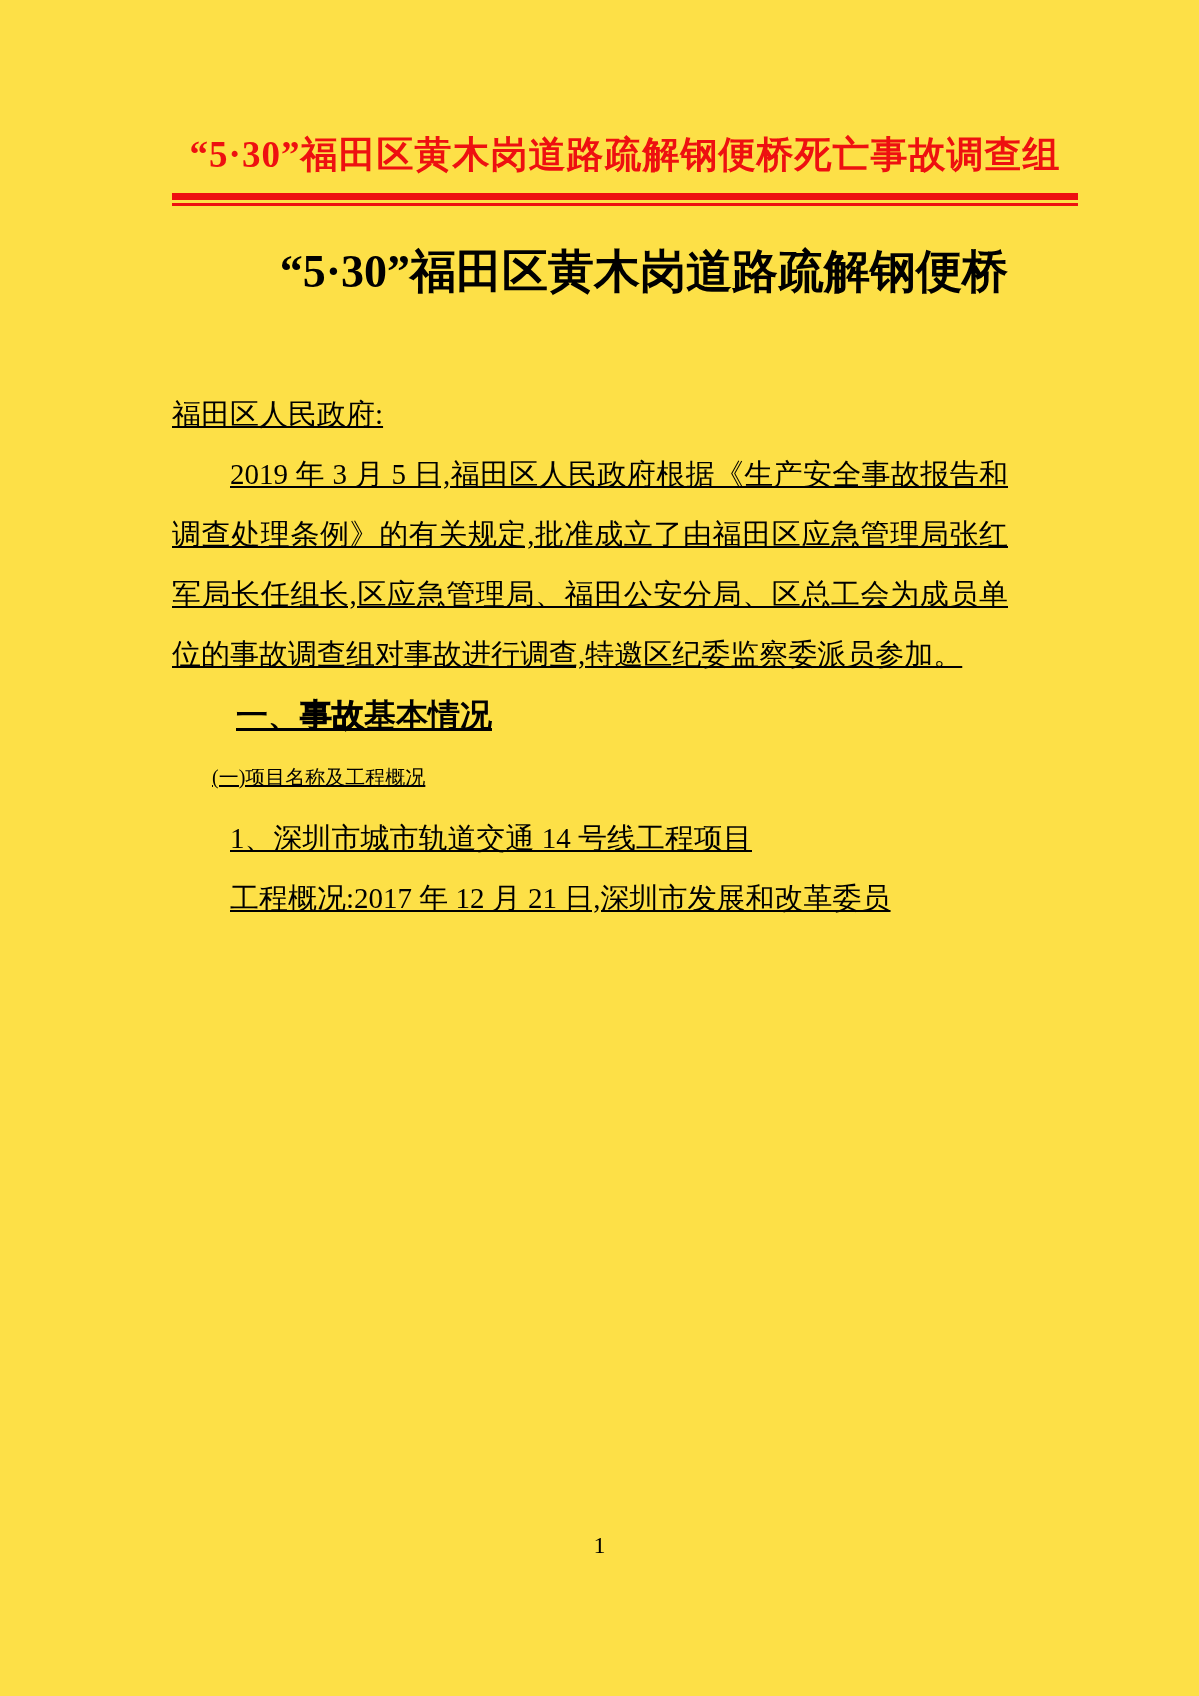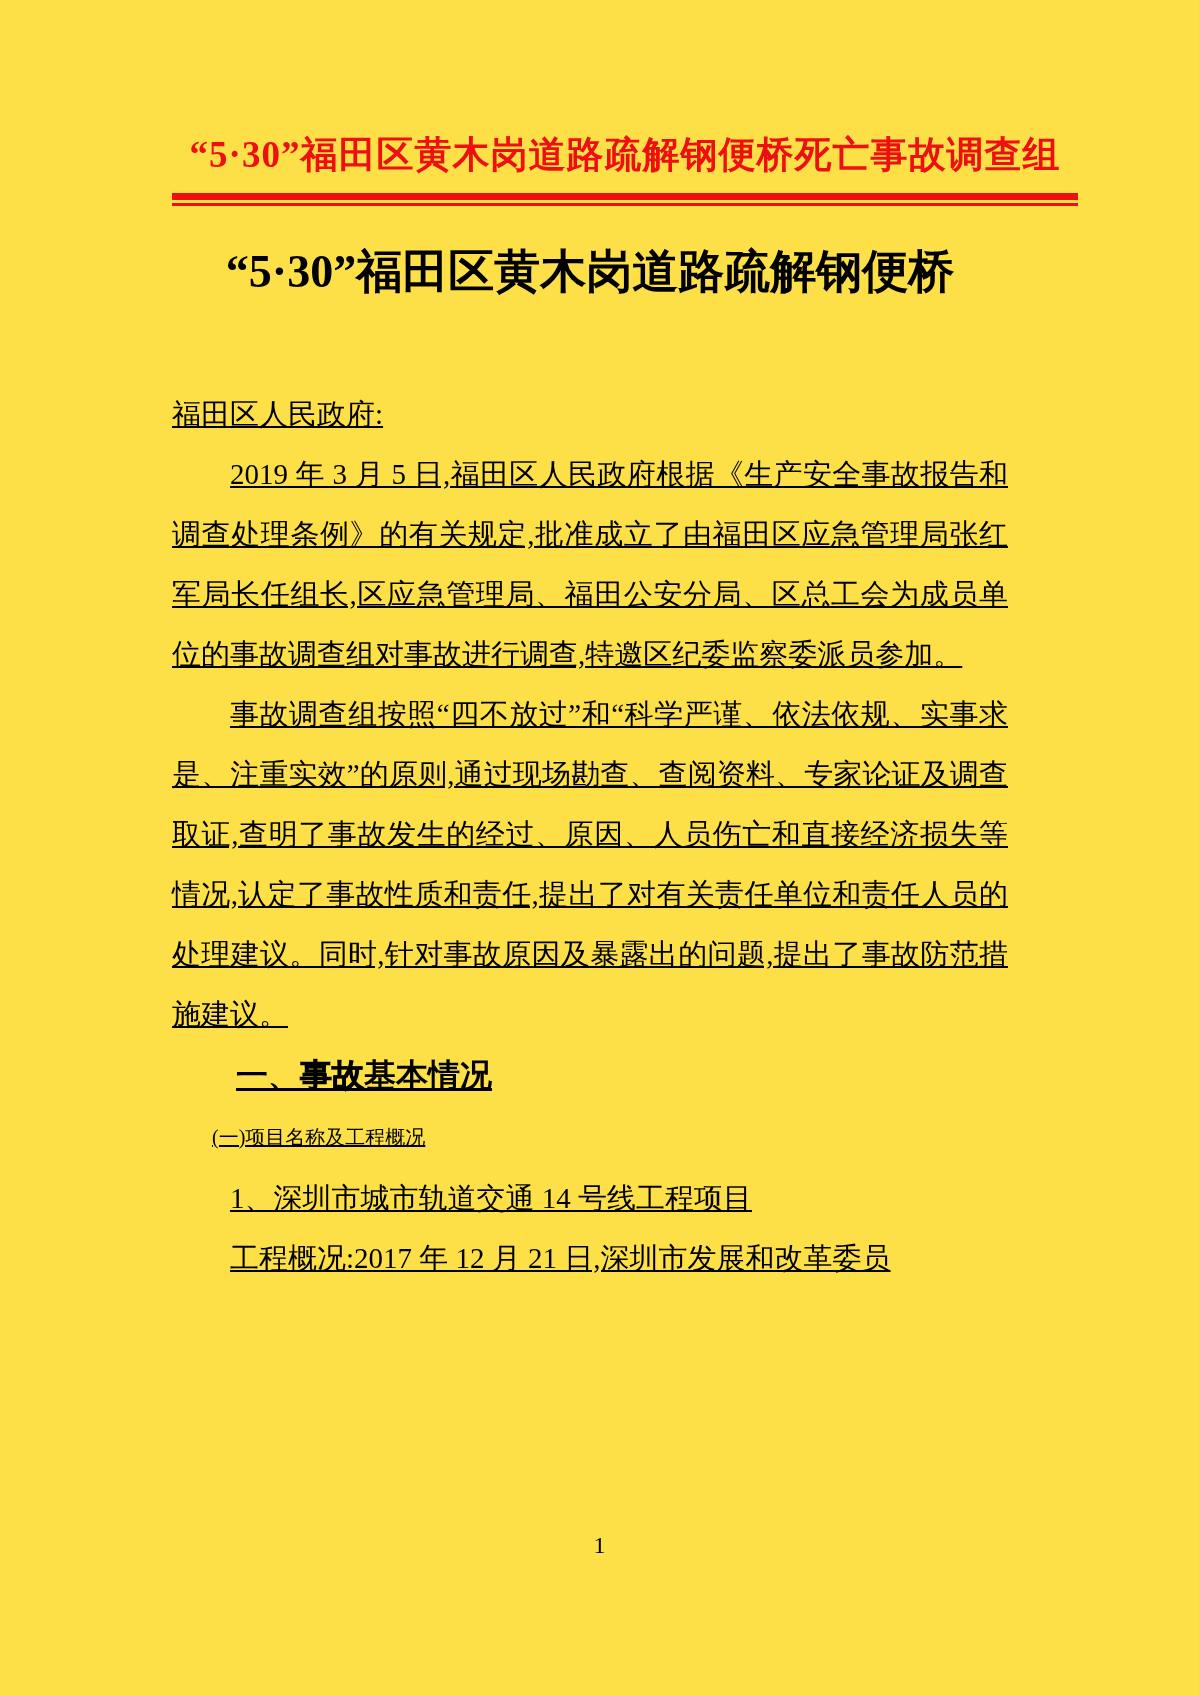--- a/index.html
+++ b/index.html
@@ -32,21 +32,21 @@
   .rule { margin-top: 13px; }
   .rule-thick { height: 7px; background: var(--accent-red); }
   .rule-thin  { height: 3px; background: var(--accent-red); margin-top: 3px; }
 
   .doc-title {
     position: absolute;
     left: 172px;
     top: 234px;
     width: 836px;
     margin: 0;
-    text-align: center;
+    text-align: right;
     font-size: 46px;
     line-height: 76px;
     font-weight: bold;
     color: var(--ink);
     font-family: "Liberation Serif", serif;
   }
   .doc-title .title-line { display: block; }
 
   .body-text {
     position: absolute;
@@ -117,21 +117,20 @@
     </div>
   </div>
 
   <h1 class="doc-title">
     <span class="title-line">“5·30”福田区黄木岗道路疏解钢便桥</span>
   </h1>
 
   <div class="body-text">
     <p class="salutation">福田区人民政府:</p>
     <p class="para">2019 年 3 月 5 日,福田区人民政府根据《生产安全事故报告和调查处理条例》的有关规定,批准成立了由福田区应急管理局张红军局长任组长,区应急管理局、福田公安分局、区总工会为成员单位的事故调查组对事故进行调查,特邀区纪委监察委派员参加。</p>
-    <p class="para">事故调查组按照“四不放过”和“科学严谨、依法依规、实事求是、注重实效”的原则,通过现场勘查、查阅资料、专家论证及调查取证,查明了事故发生的经过、原因、人员伤亡和直接经济损失等情况,认定了事故性质和责任,提出了对有关责任单位和责任人员的处理建议。同时,针对事故原因及暴露出的问题,提出了事故防范措施建议。</p>
 
     <p class="section-heading">
       <span>一、</span><span class="heavy">事故</span><span>基本情况</span>
     </p>
 
     <p class="sub-heading-1">(一)项目名称及工程概况</p>
     <p class="sub-heading-2">1、深圳市城市轨道交通 14 号线工程项目</p>
     <p class="trailing">工程概况:2017 年 12 月 21 日,深圳市发展和改革委员</p>
   </div>
 

